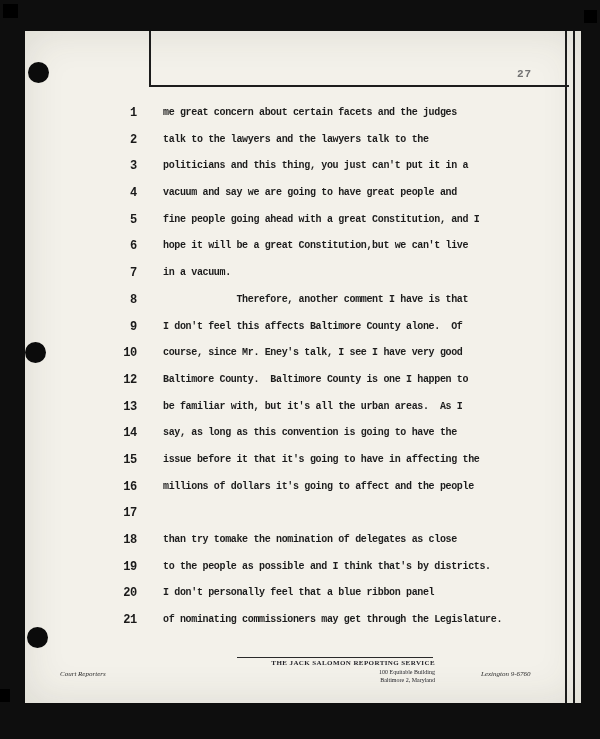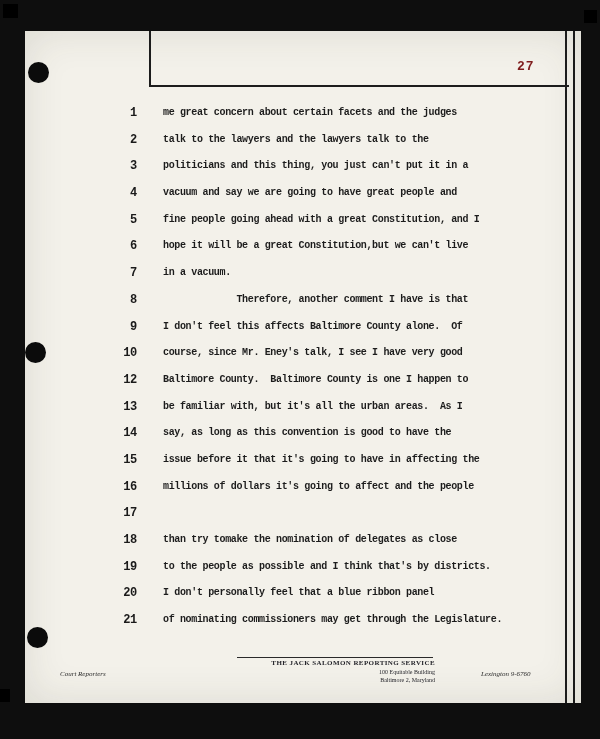--- a/index.html
+++ b/index.html
@@ -25,22 +25,22 @@
   .hole { position:absolute; width:21px; height:21px; border-radius:50%; background:#0b0b0b; }
   #hole-1 { left:28px; top:62px; }
   #hole-2 { left:25px; top:342px; }
   #hole-3 { left:27px; top:627px; }
   
   .vline-top { position:absolute; left:124px; top:0; width:2px; height:56px; background:#1c1c1c; }
   .hline-top { position:absolute; left:124px; top:54px; width:420px; height:2px; background:#1c1c1c; }
   .vline-r1  { position:absolute; left:540px; top:0; width:2px; height:100%; background:#1c1c1c; }
   .vline-r2  { position:absolute; left:548px; top:0; width:2px; height:100%; background:#191919; }
   .page-number {
-    position:absolute; left:492px; top:28px;
-    font-size:13px; font-weight:bold; color:#7f1d1d; letter-spacing:1px;
+    position:absolute; left:492px; top:37px;
+    font-size:11px; font-weight:bold; color:#737373; letter-spacing:1px;
   }
   .transcript { position:absolute; left:0; top:69px; width:100%; }
   .row { position:relative; height:26.7px; }
   .num {
     position:absolute; left:78px; width:34px; text-align:right;
     font-size:12px; font-weight:bold; color:#1a1a1a; line-height:26.7px;
     letter-spacing:-0.3px;
   }
   .txt {
     position:absolute; left:138px;
@@ -122,21 +122,21 @@
     <div class="row">
         <span class="num">12</span>
         <span class="txt">Baltimore County.  Baltimore County is one I happen to</span>
       </div>
     <div class="row">
         <span class="num">13</span>
         <span class="txt">be familiar with, but it's all the urban areas.  As I</span>
       </div>
     <div class="row">
         <span class="num">14</span>
-        <span class="txt">say, as long as this convention is good to have the</span>
+        <span class="txt">say, as long as this convention is going to have the</span>
       </div>
     <div class="row">
         <span class="num">15</span>
         <span class="txt">issue before it that it's going to have in affecting the</span>
       </div>
     <div class="row">
         <span class="num">16</span>
         <span class="txt">millions of dollars it's going to affect and the people</span>
       </div>
     <div class="row">

